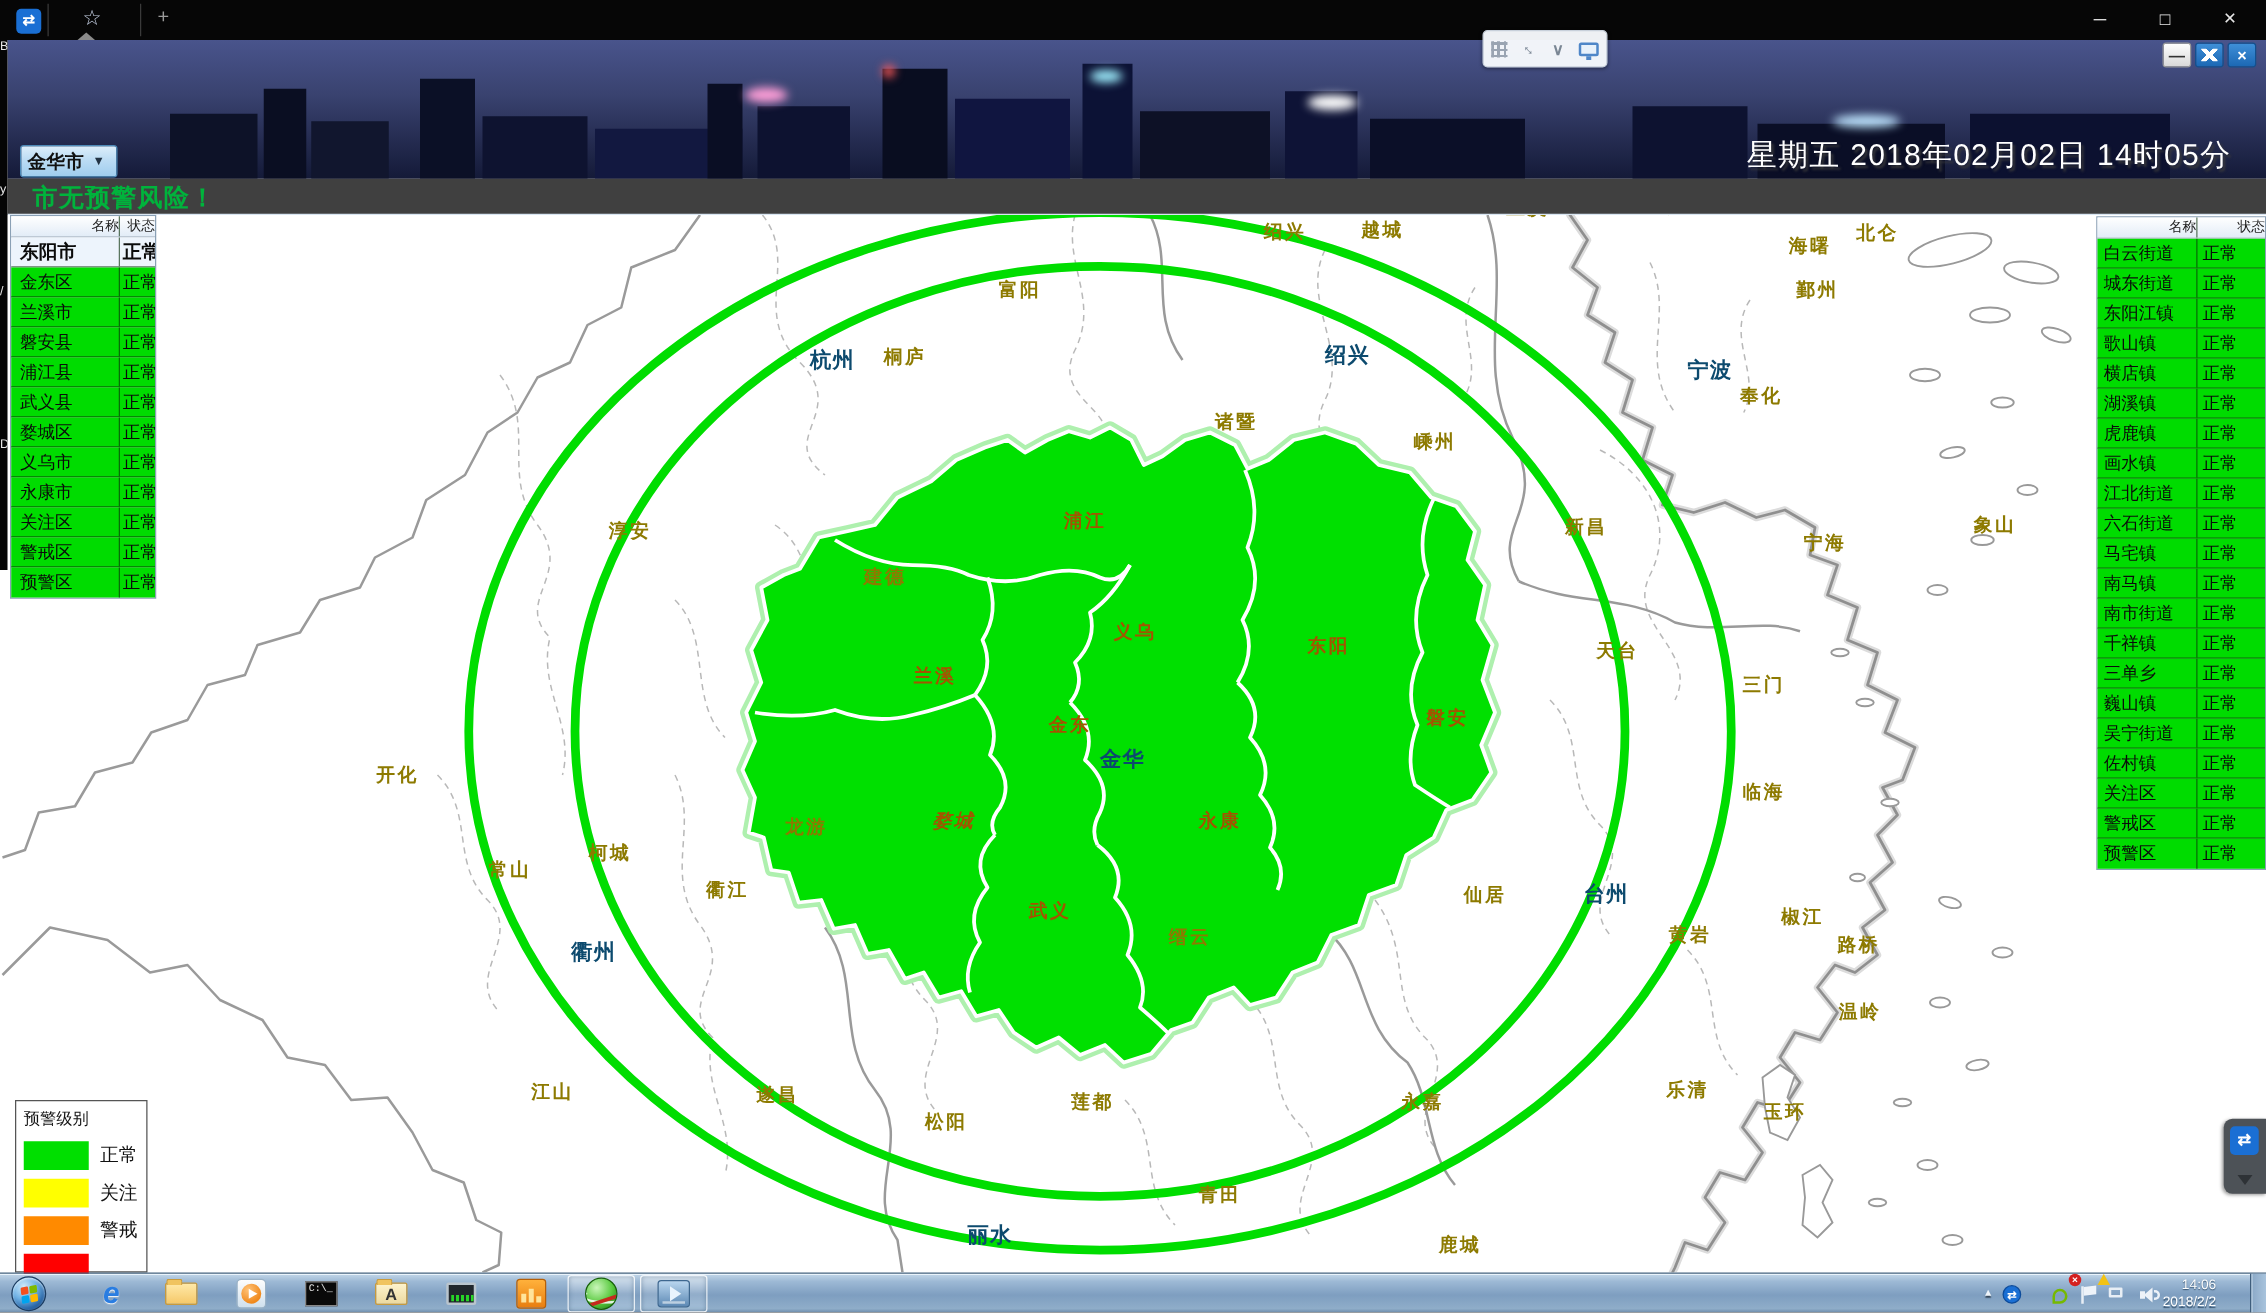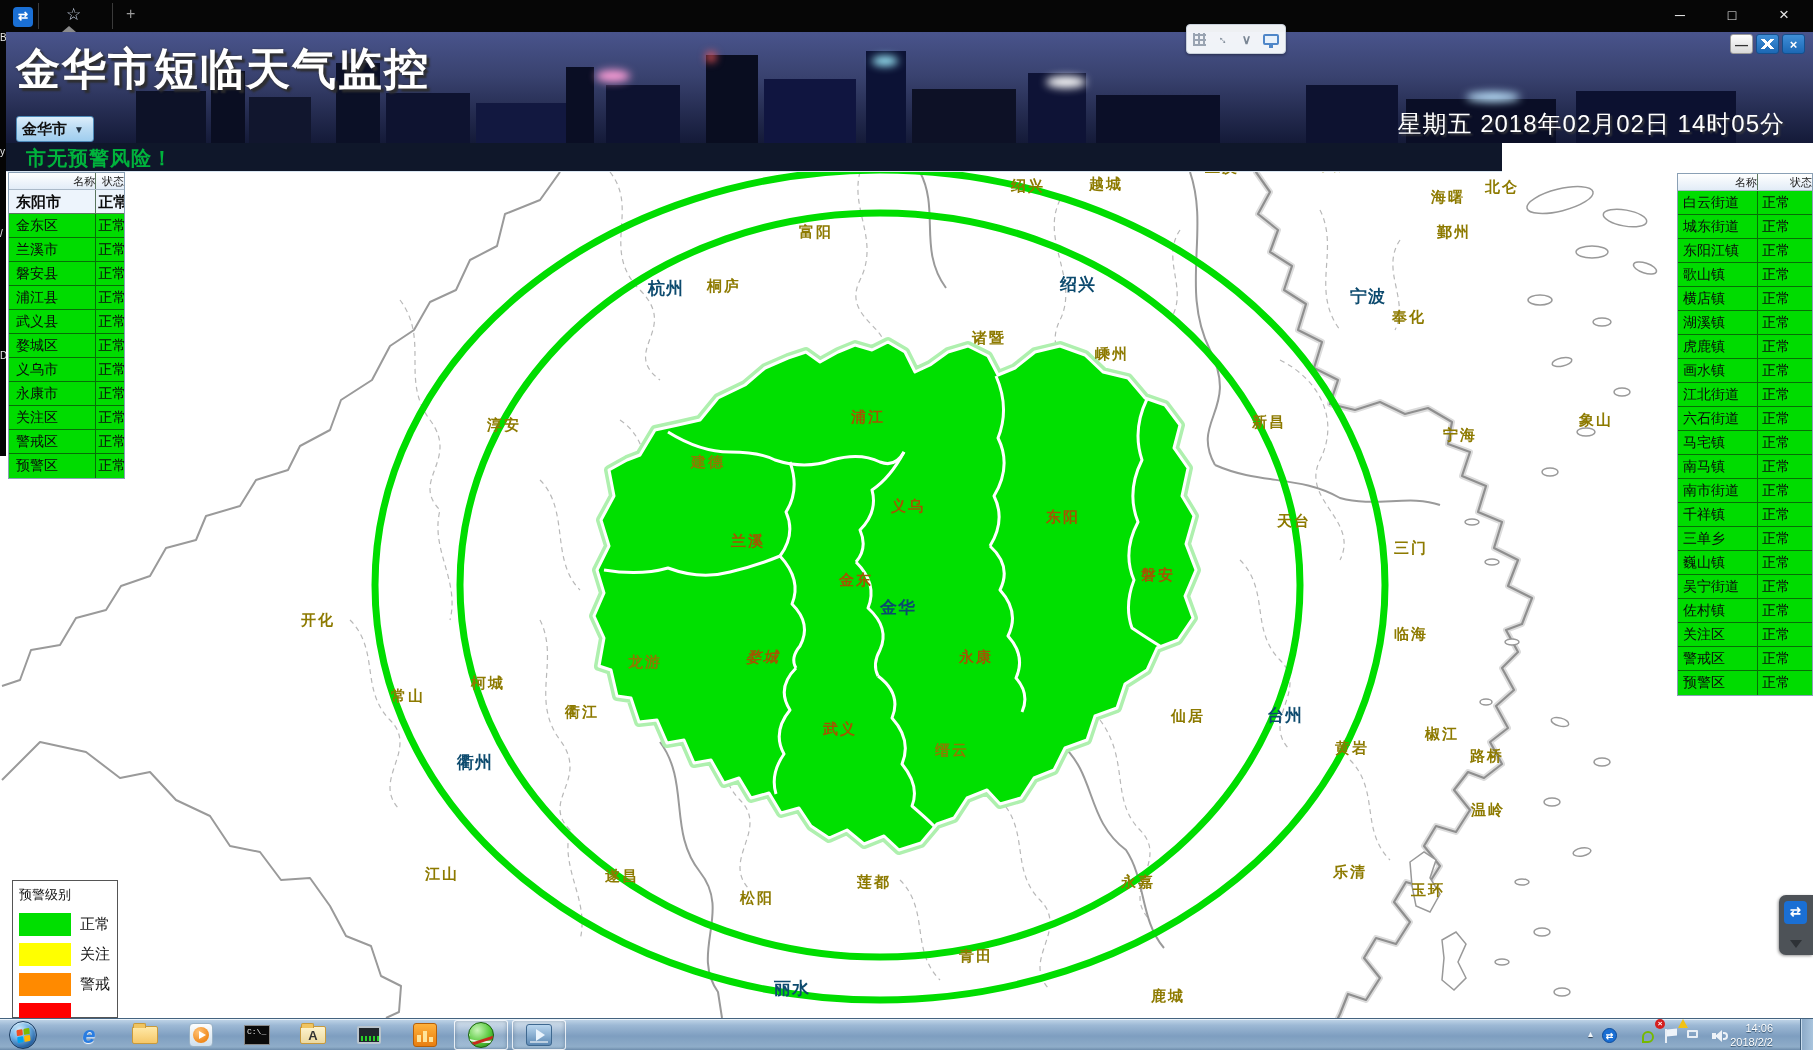--- a/index.html
+++ b/index.html
@@ -51,21 +51,21 @@
     background:rgba(248,250,253,.96);border:1px solid #c8d0da;border-radius:4px;display:flex;align-items:center;
     justify-content:space-around;box-shadow:0 1px 3px rgba(0,0,0,.4);}
   .ot-grid{width:13px;height:13px;background-image:repeating-linear-gradient(0deg,#9aa4b2 0 2px,transparent 2px 5px),
     repeating-linear-gradient(90deg,#9aa4b2 0 2px,transparent 2px 5px);}
   .ot-expand{color:#7a8694;font-size:12px;display:inline-block;transform:rotate(45deg);font-weight:bold;}
   .ot-chevron{color:#7a8694;font-size:13px;font-weight:bold;}
   .ot-monitor{width:16px;height:11px;border:2px solid #4f86c8;border-radius:2px;position:relative;background:#e8f1fb;}
   .ot-monitor::after{content:"";position:absolute;left:4px;bottom:-5px;width:4px;height:3px;background:#4f86c8;}
 
   
-  #message-bar{position:absolute;left:6px;top:143px;width:1496px;height:29px;background:#0f172a;
+  #message-bar{position:absolute;left:6px;top:143px;width:1807px;height:29px;background:#404040;
     border-bottom:1px solid #d9e6f2;z-index:10;}
   #alert-text{position:absolute;left:20px;top:2px;font-size:20px;font-weight:bold;color:var(--alert-green);letter-spacing:1px;}
 
   
   #map-area{position:absolute;left:0;top:172px;width:1813px;height:846px;background:#fff;overflow:hidden;}
   #map-labels{position:absolute;left:0;top:0;width:100%;height:100%;pointer-events:none;}
   .map-label{position:absolute;transform:translate(-50%,-50%);white-space:nowrap;font-weight:bold;}
   .map-label.city{color:#0c4a6e;font-size:17px;letter-spacing:1px;}
   .map-label.county{color:var(--olive);font-size:15px;letter-spacing:2px;}
   .map-label.inner{color:var(--inner-label);font-size:15px;letter-spacing:2px;}
@@ -208,21 +208,20 @@
     <div class="bld win" style="left:1090px;width:124px;height:48px;background:#0b0f28"></div>
     <div class="bld win" style="left:1300px;width:92px;height:58px;background:#0d1230"></div>
     <div class="bld win" style="left:1400px;width:150px;height:44px;background:#0a0e26"></div>
     <div class="bld win" style="left:1570px;width:160px;height:52px;background:#0c1130"></div>
     <div class="glow" style="left:590px;top:38px;width:34px;height:12px;background:#ff9fd8"></div>
     <div class="glow" style="left:866px;top:24px;width:26px;height:10px;background:#9fefff"></div>
     <div class="glow" style="left:1040px;top:44px;width:40px;height:12px;background:#ffffff"></div>
     <div class="glow" style="left:1460px;top:60px;width:54px;height:10px;background:#bfe6ff"></div>
     <div class="glow" style="left:700px;top:20px;width:10px;height:10px;background:#ff5b5b"></div>
 
-    <div id="page-title">金华市短临天气监控</div>
     <div id="city-dropdown">
       <span>金华市</span>
       <span class="arrow">▼</span>
     </div>
     <div id="datetime">星期五 2018年02月02日 14时05分</div>
     <div id="map-controls">
       <div class="mc-btn mc-min">—</div>
       <div class="mc-btn mc-blue mc-expand"></div>
       <div class="mc-btn mc-blue">×</div>
     </div>
@@ -339,21 +338,21 @@
         <span class="map-label county" style="left: 816px; top: 60px;">富阳</span>
         <span class="map-label county" style="left: 1028px; top: 14px;">绍兴</span>
         <span class="map-label county" style="left: 1106px; top: 12px;">越城</span>
         <span class="map-label county" style="left: 1222px; top: -5px;">上虞</span>
         <span class="map-label county" style="left: 1334px; top: -7px;">余姚</span>
         <span class="map-label county" style="left: 1448px; top: 25px;">海曙</span>
         <span class="map-label county" style="left: 1502px; top: 15px;">北仑</span>
         <span class="map-label county" style="left: 1454px; top: 60px;">鄞州</span>
         <span class="map-label county" style="left: 724px; top: 114px;">桐庐</span>
         <span class="map-label county" style="left: 989px; top: 166px;">诸暨</span>
-        <span class="map-label county" style="left: 1112px; top: 182px; font-family: Liberation Serif, serif;">嵊州</span>
+        <span class="map-label county" style="left: 1148px; top: 182px; font-family: Liberation Serif, serif;">嵊州</span>
         <span class="map-label county" style="left: 1409px; top: 145px;">奉化</span>
         <span class="map-label county" style="left: 504px; top: 253px;">淳安</span>
         <span class="map-label county" style="left: 708px; top: 290px;">建德</span>
         <span class="map-label county" style="left: 1269px; top: 250px;">新昌</span>
         <span class="map-label county" style="left: 1460px; top: 263px;">宁海</span>
         <span class="map-label county" style="left: 1596px; top: 248px;">象山</span>
         <span class="map-label county" style="left: 1294px; top: 349px;">天台</span>
         <span class="map-label county" style="left: 1411px; top: 376px;">三门</span>
         <span class="map-label county" style="left: 318px; top: 448px;">开化</span>
         <span class="map-label county" style="left: 645px; top: 490px;">龙游</span>

